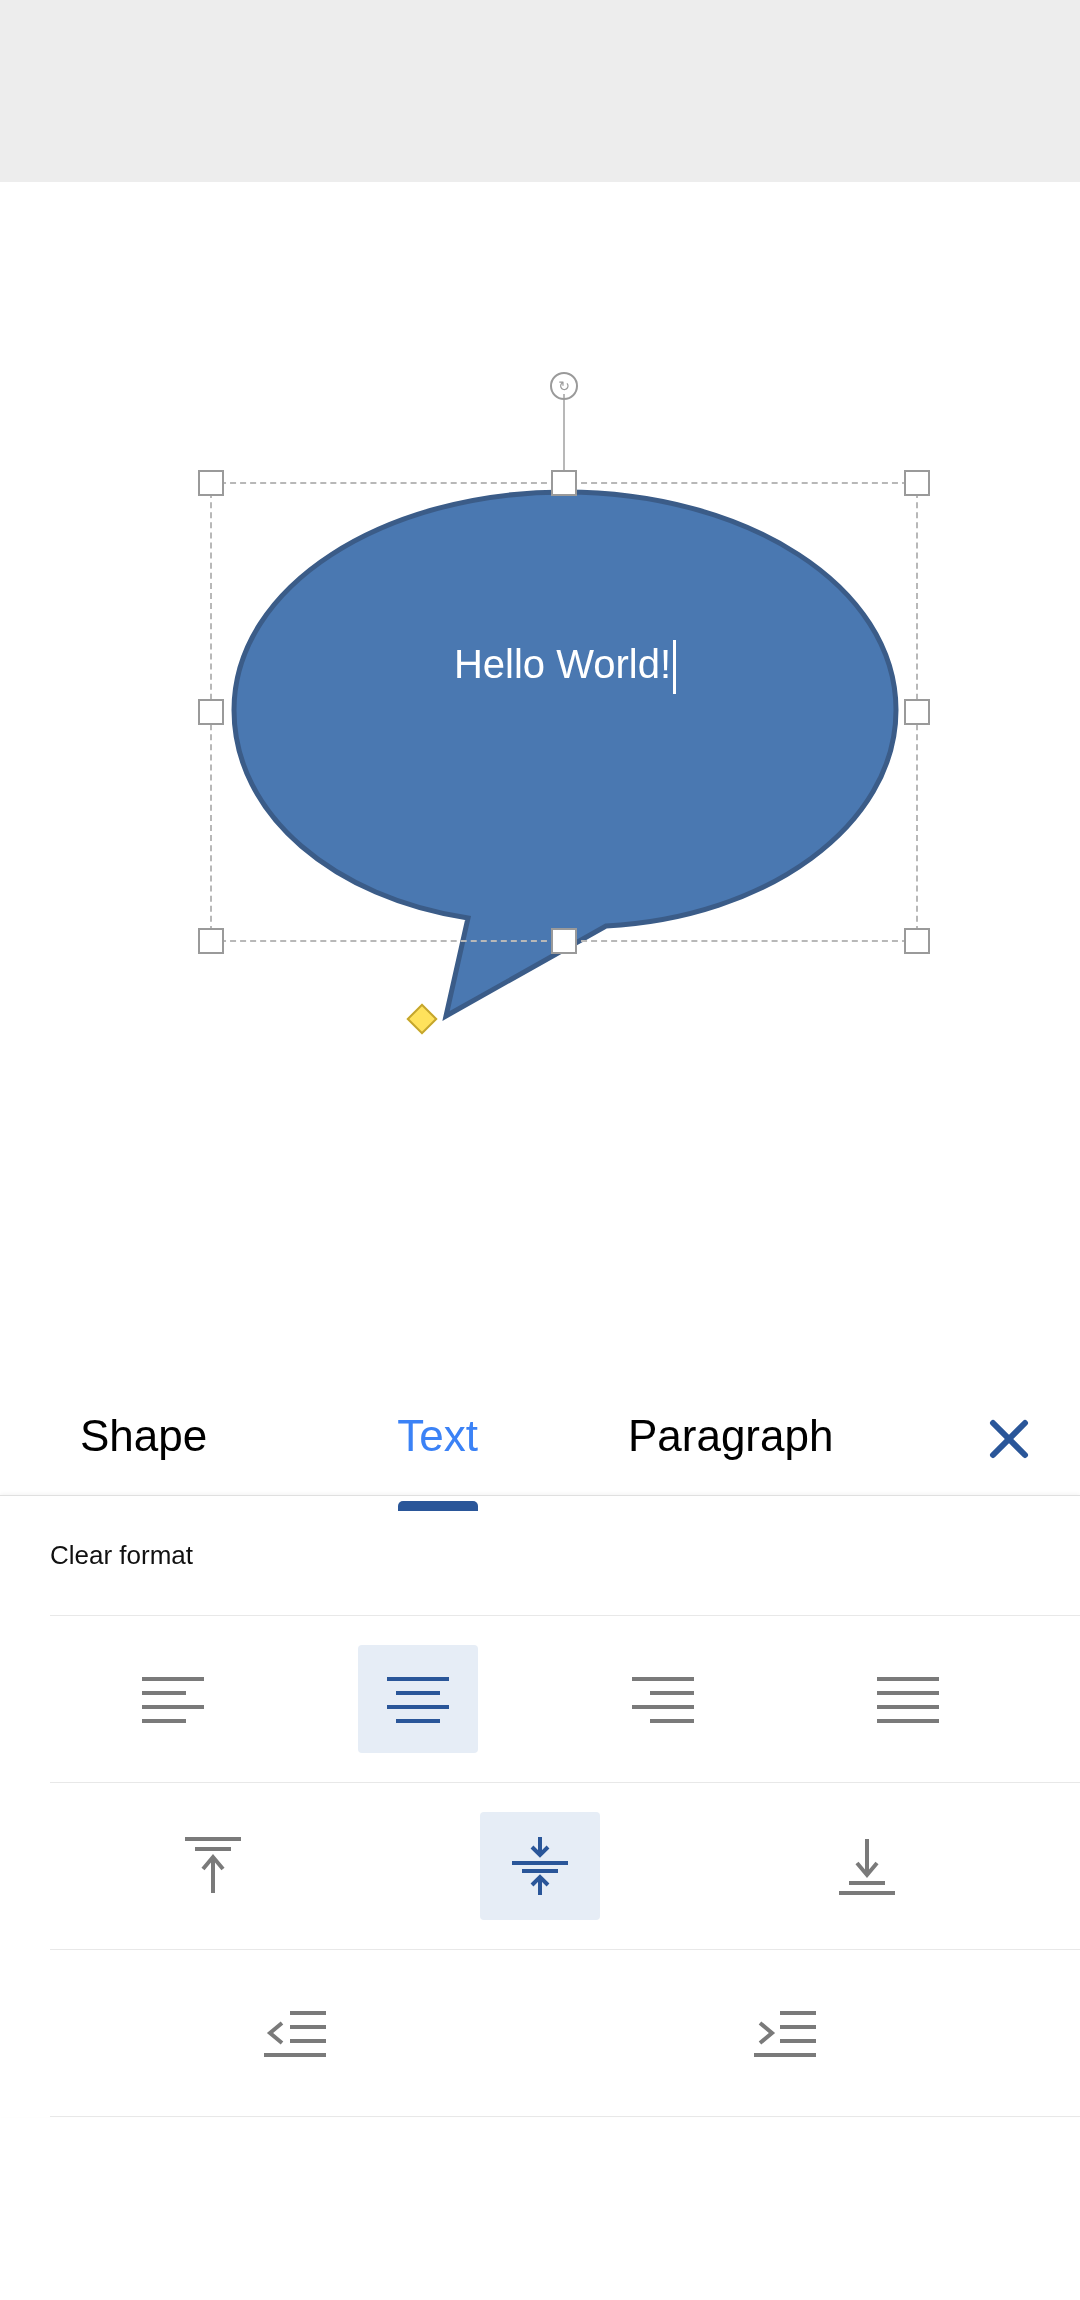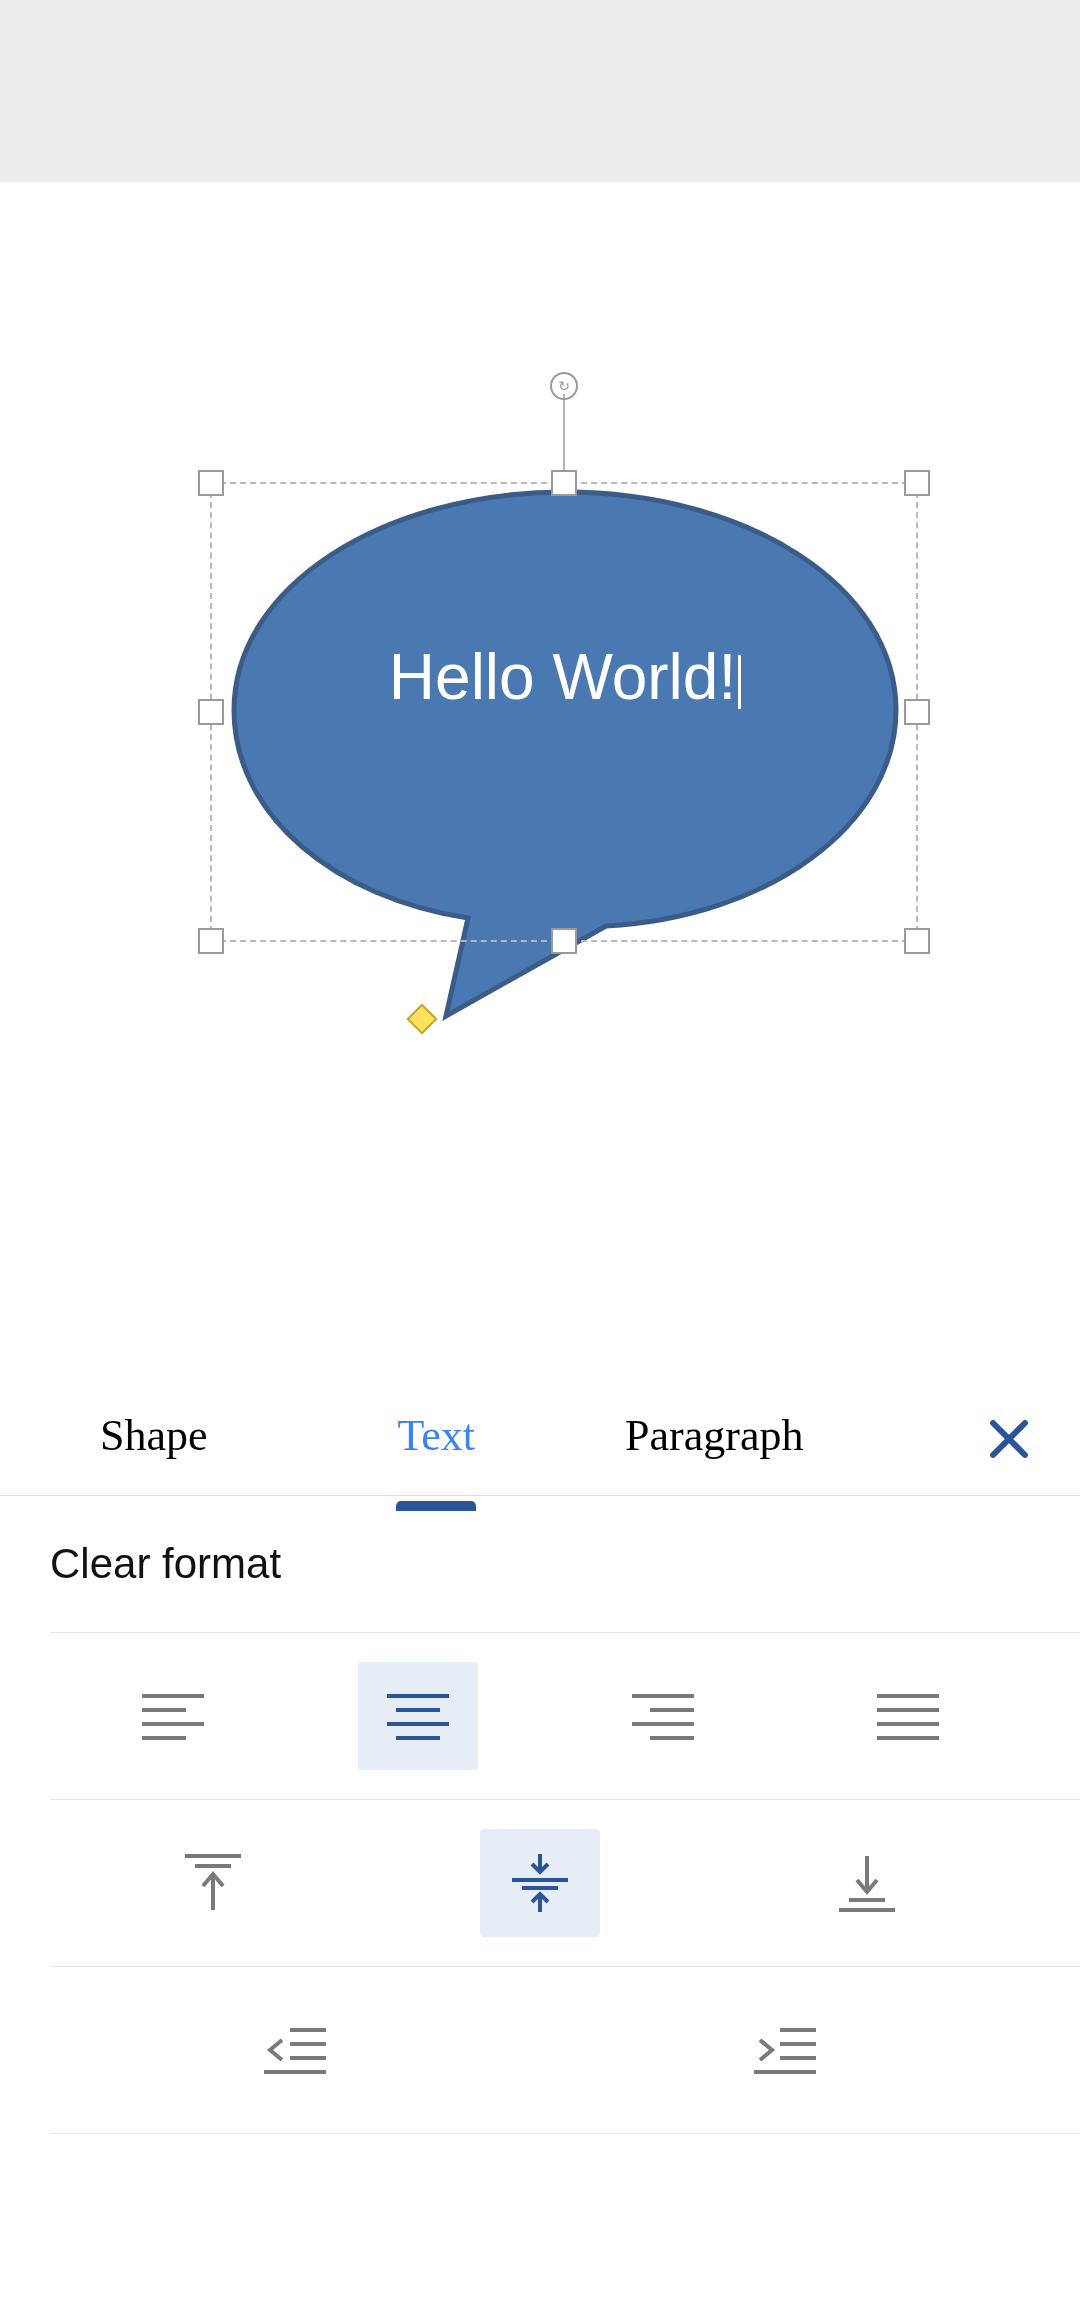--- a/index.html
+++ b/index.html
@@ -72,21 +72,21 @@
   }
   .speech-bubble svg { width: 100%; height: 100%; }
   
   .bubble-text {
     position: absolute;
     left: 226px;
     top: 458px;
     width: 678px;
     text-align: center;
     color: #ffffff;
-    font-size: 64px;
+    font-size: 40px;
     font-weight: 400;
   }
   .text-cursor {
     display:inline-block;
     width:3px;
     height:54px;
     background:#fff;
     vertical-align:middle;
     margin-left:2px;
   }
@@ -108,23 +108,22 @@
     top: 1382px;
     left: 0;
     width: 1080px;
   }
   
   .tabs {
     display: flex;
     align-items: center;
     height: 114px;
     border-bottom: 1px solid #e0e0e0;
-    padding: 0 46px 0 100px;
+    padding: 0 46px 0 80px;
     position:relative;
-    font-family:Liberation Serif, serif;
   }
   .tab {
     font-size: 44px;
     color: #000;
     margin-right: 190px;
     padding-bottom: 6px;
   }
   .tab:nth-child(2){ margin-right: 150px; }
   .tab.active {
     color: #3b82f6;
@@ -157,21 +156,21 @@
     box-shadow: 0 -2px 4px rgba(0,0,0,0.05);
   }
   
   .row {
     border-bottom: 1px solid #e8e8e8;
     margin-left: 50px;
     padding-right: 50px;
   }
   
   .row-label {
-    font-size: 42px;
+    font-size: 26px;
     color: #111;
     padding: 44px 0;
     display:flex;
     align-items:center;
     justify-content:space-between;
   }
   
   .btn-row {
     display:flex;
     align-items:center;

